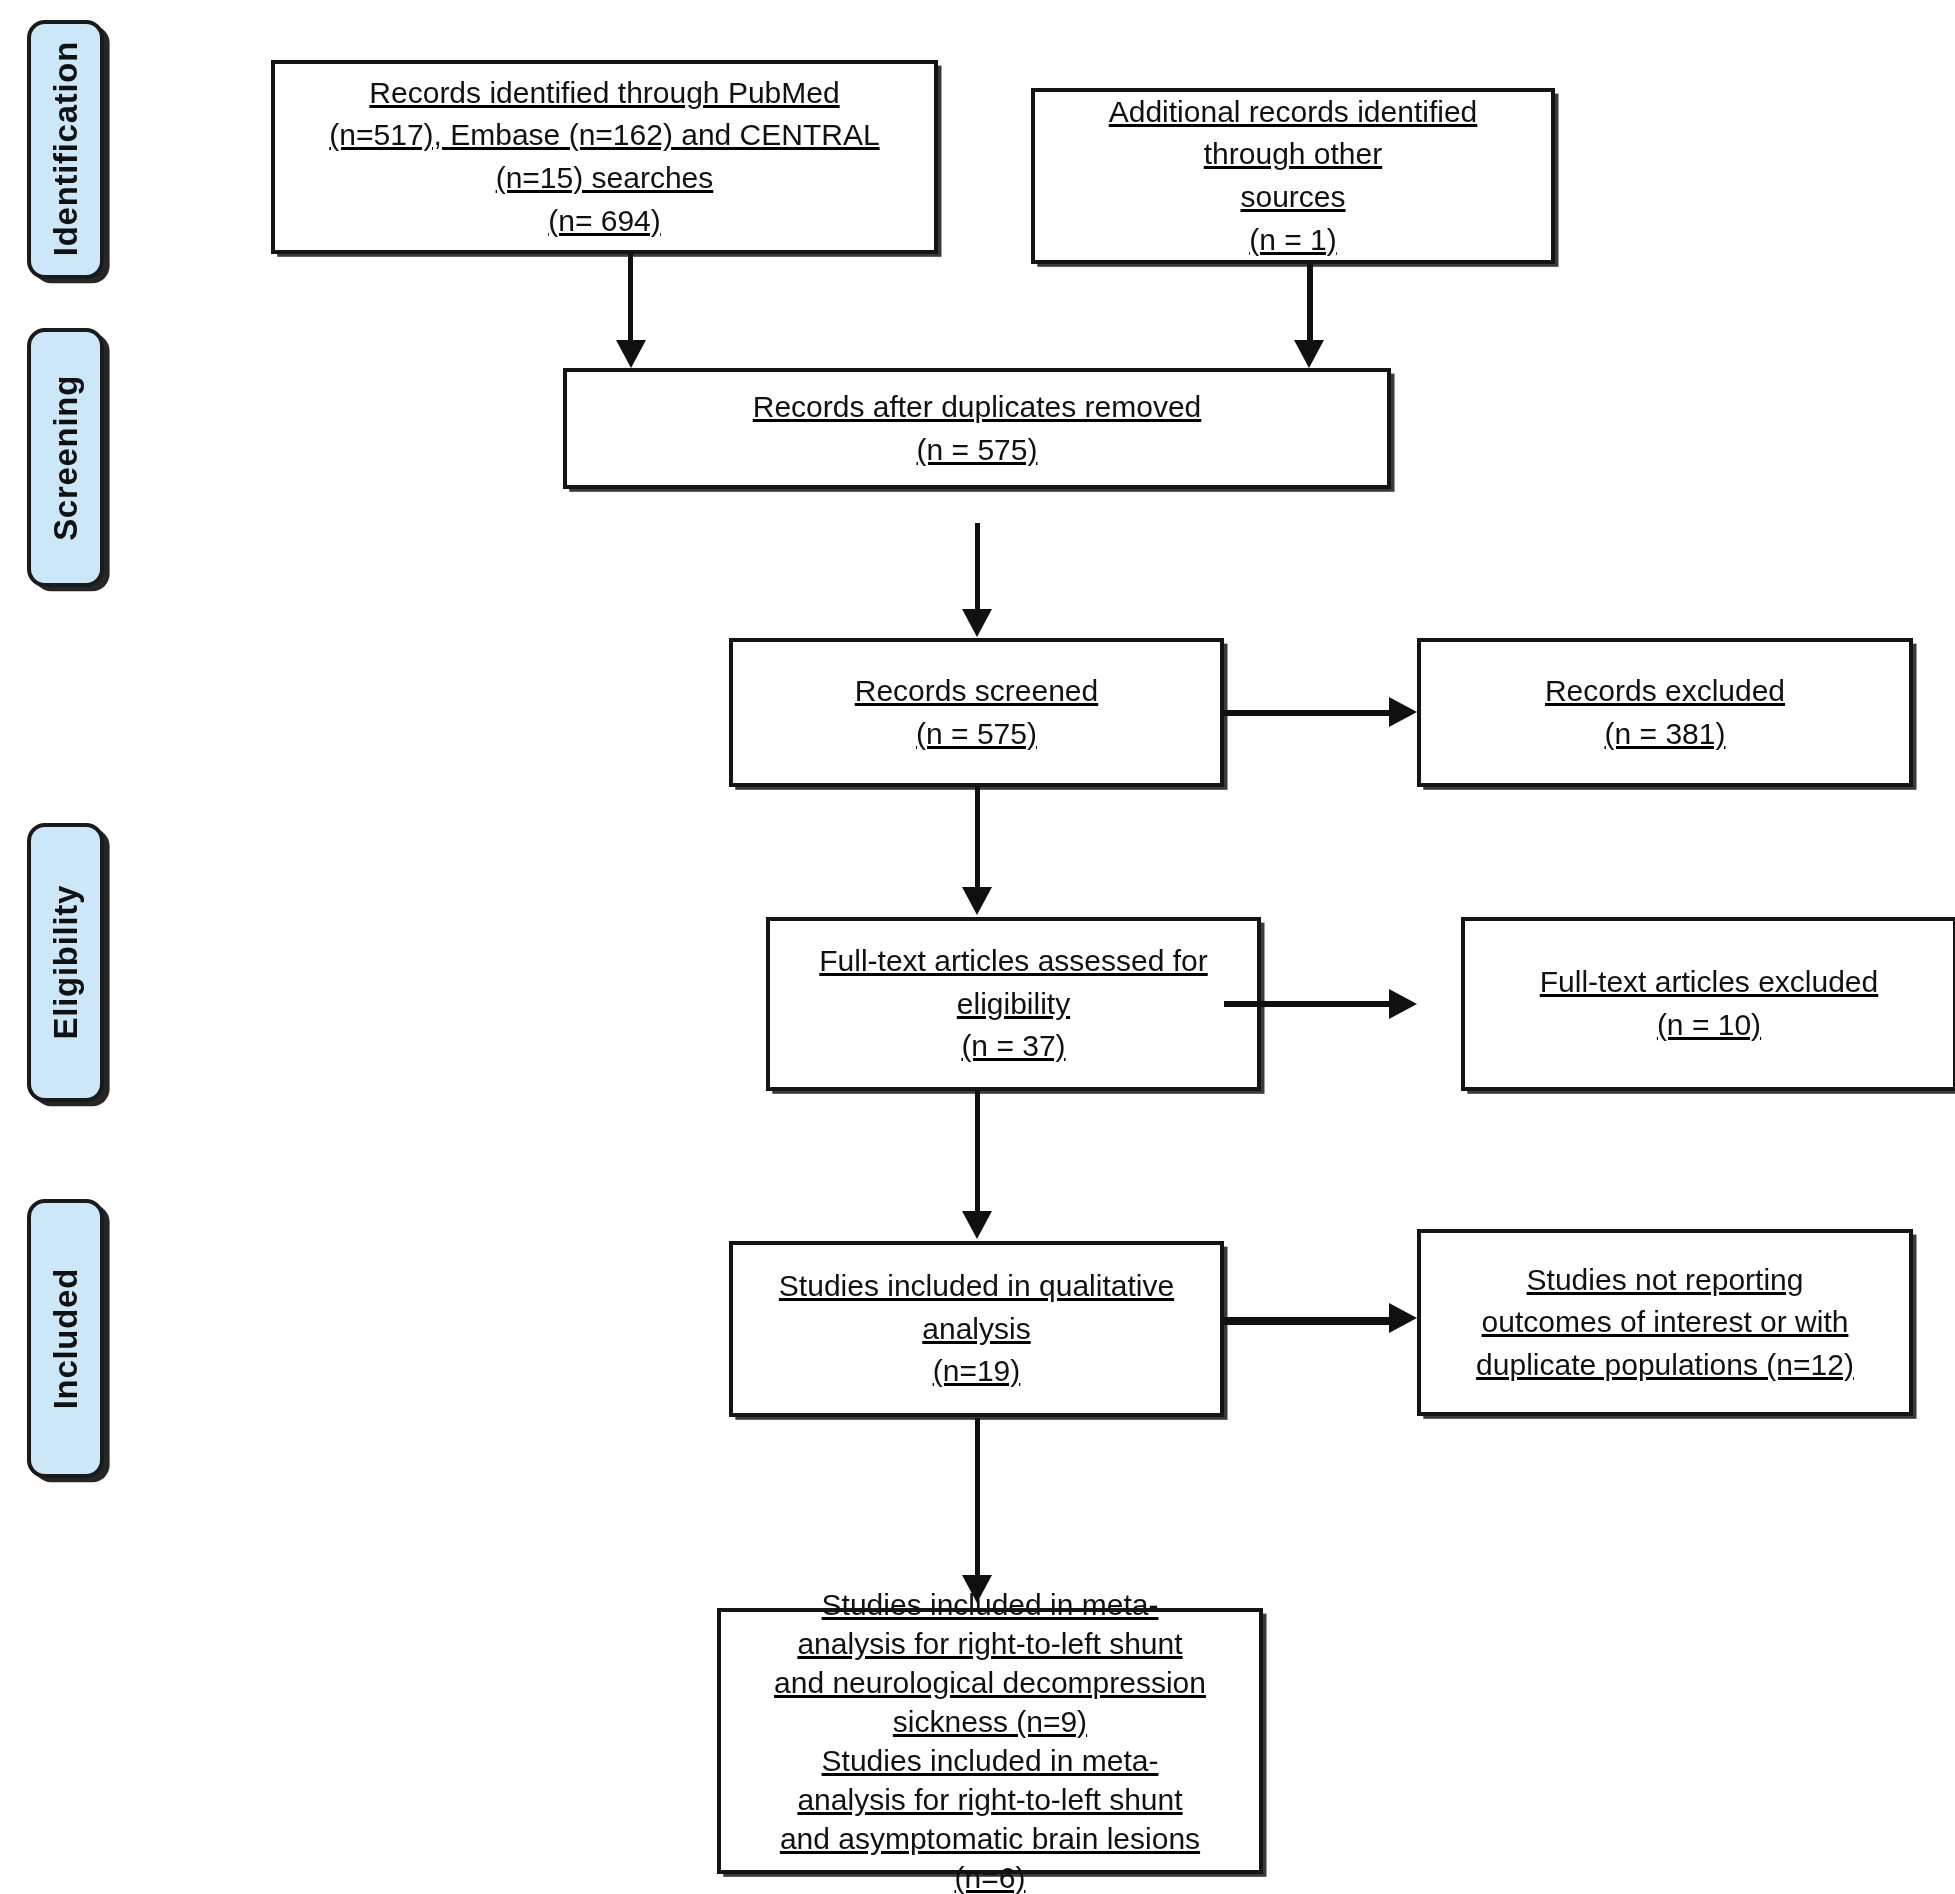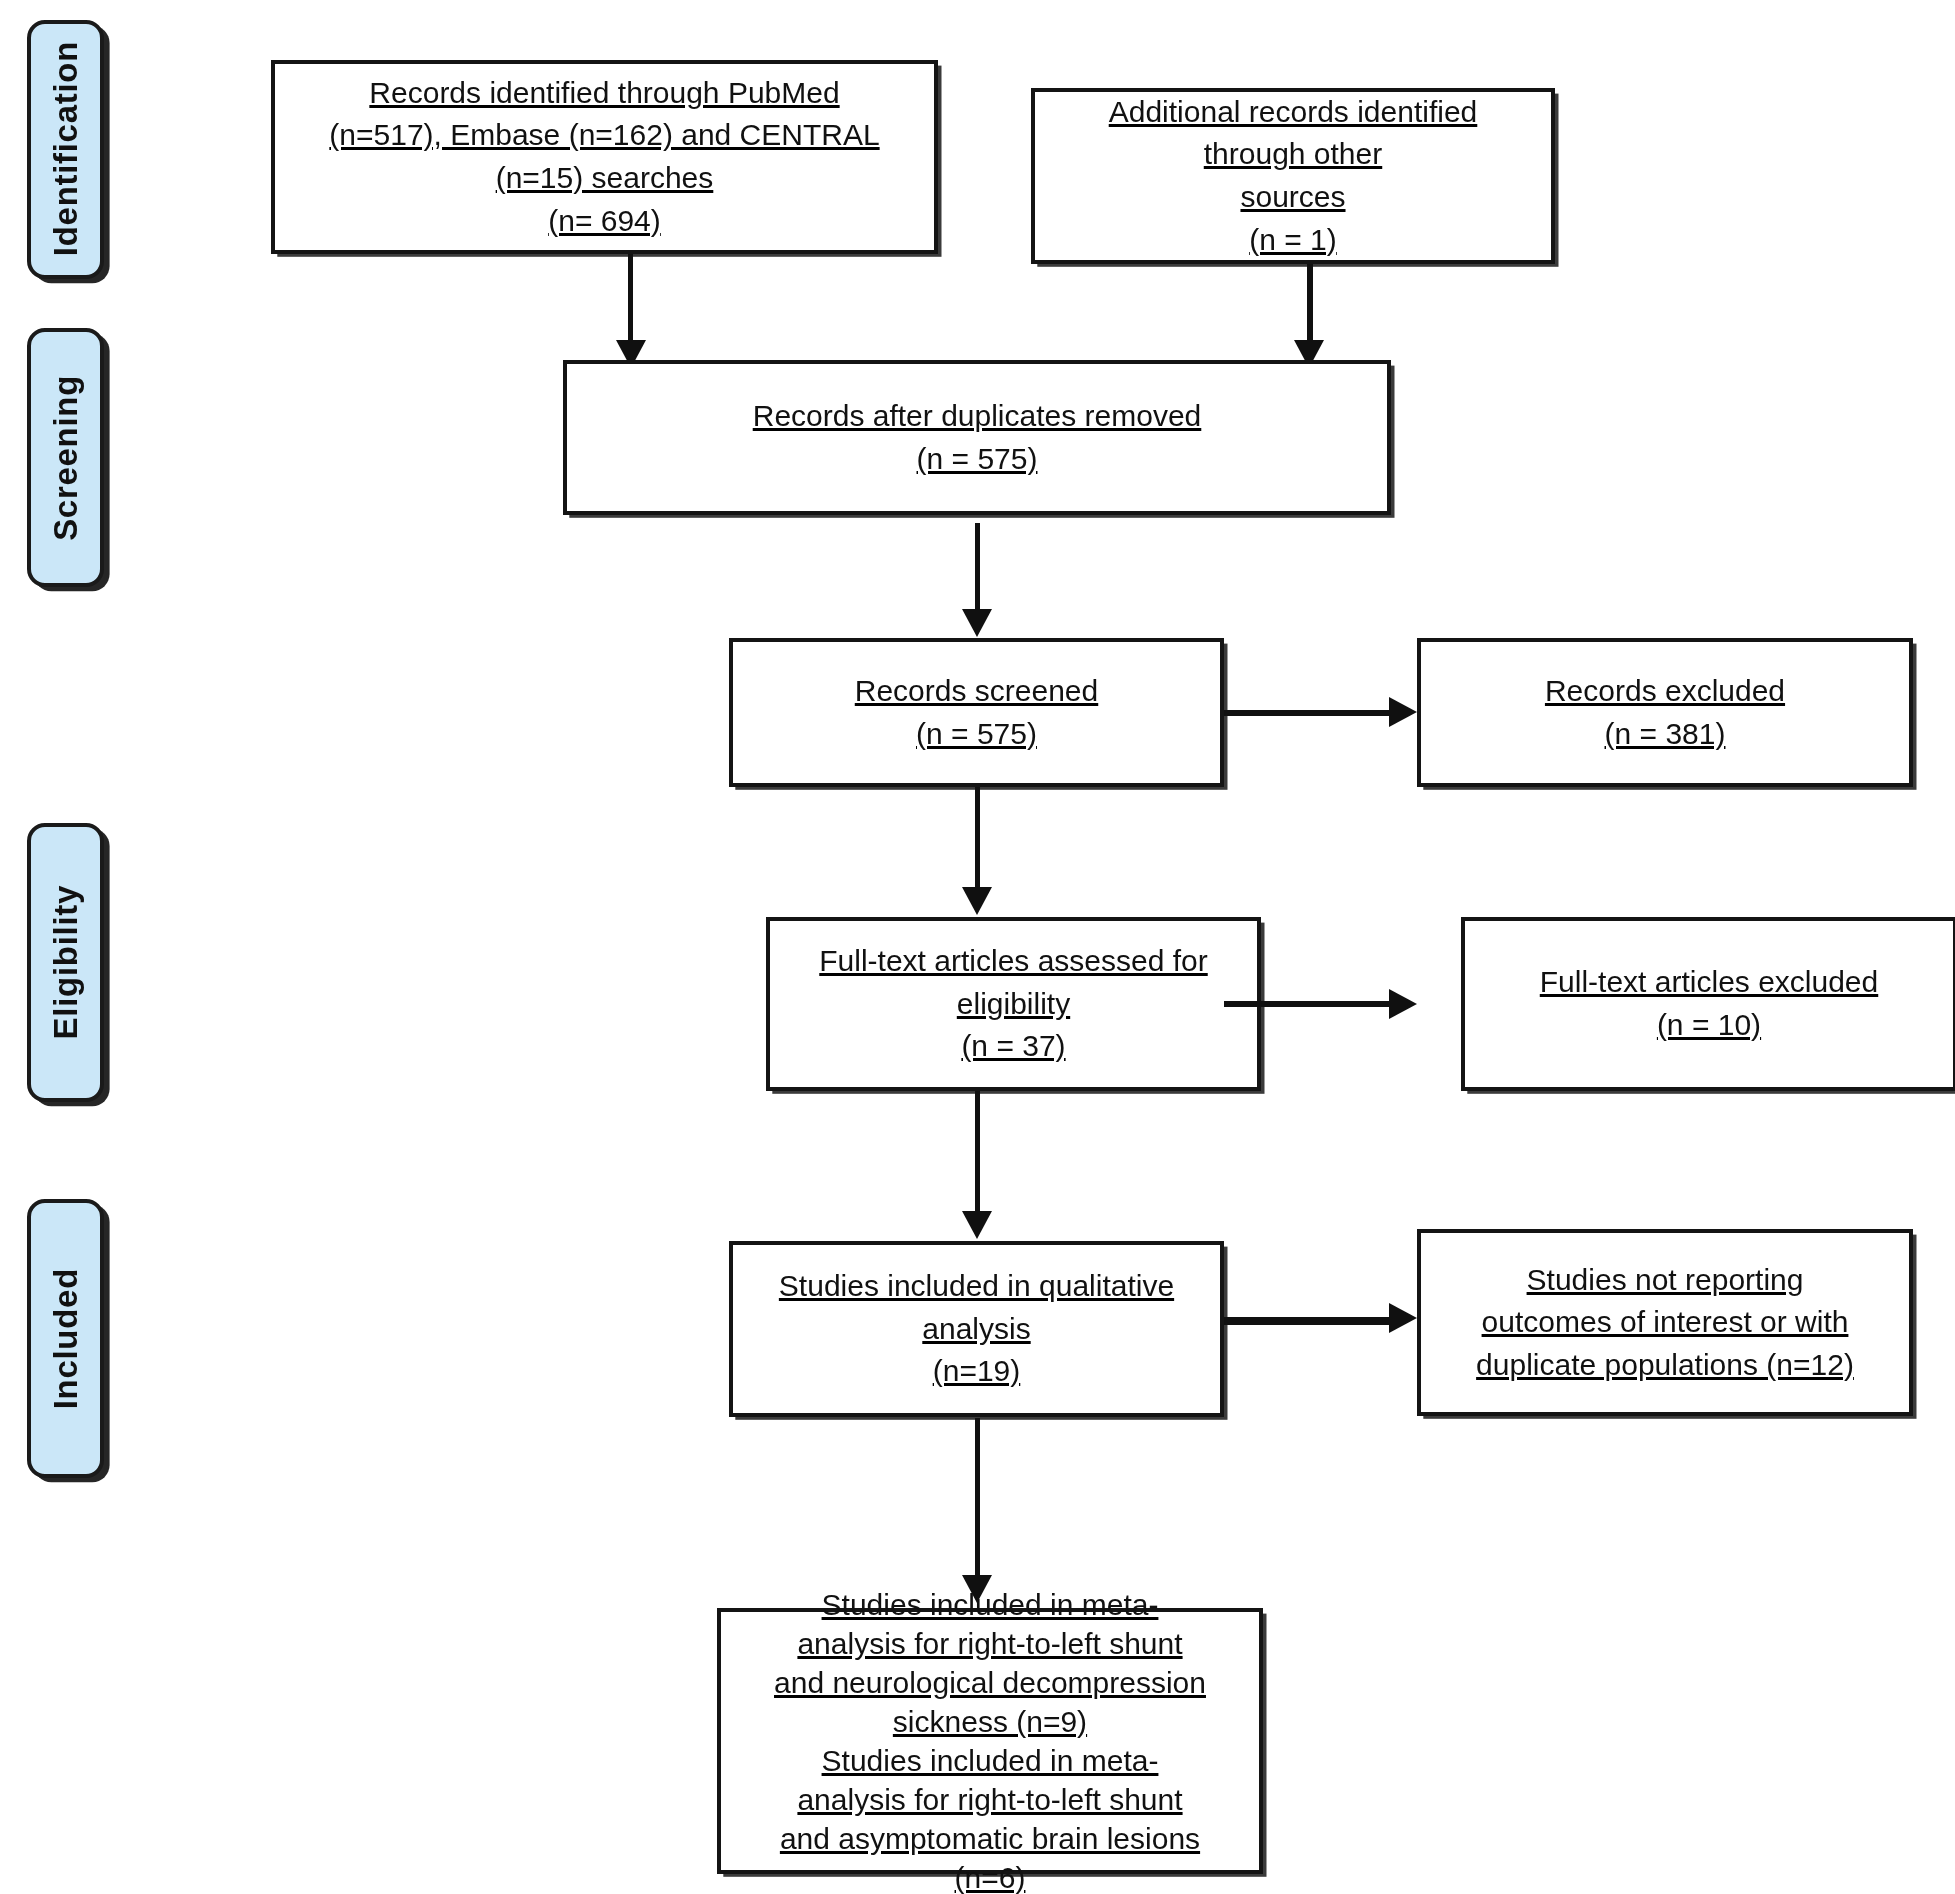--- a/index.html
+++ b/index.html
@@ -125,21 +125,21 @@
 sources
 (n = 1)</div>
   </div>
 
   <div class="vline" style="left:628px; top:254px; width:4.9px; height:89px;"></div>
   <div class="arrow-down" style="left:616px; top:340px;"></div>
 
   <div class="vline" style="left:1307px; top:264px; width:5.6px; height:79px;"></div>
   <div class="arrow-down" style="left:1294px; top:340px;"></div>
 
-  <div class="pbox" style="left:563px; top:360px; width:828px; height:155px;">
+  <div class="pbox" style="left:563px; top:368px; width:828px; height:121px;">
     <div class="ptext">Records after duplicates removed
 (n = 575)</div>
   </div>
 
   <div class="vline" style="left:975px; top:523px; width:4.9px; height:89px;"></div>
   <div class="arrow-down" style="left:962px; top:609px;"></div>
 
   <div class="pbox" style="left:729px; top:638px; width:495px; height:149px;">
     <div class="ptext">Records screened
 (n = 575)</div>

